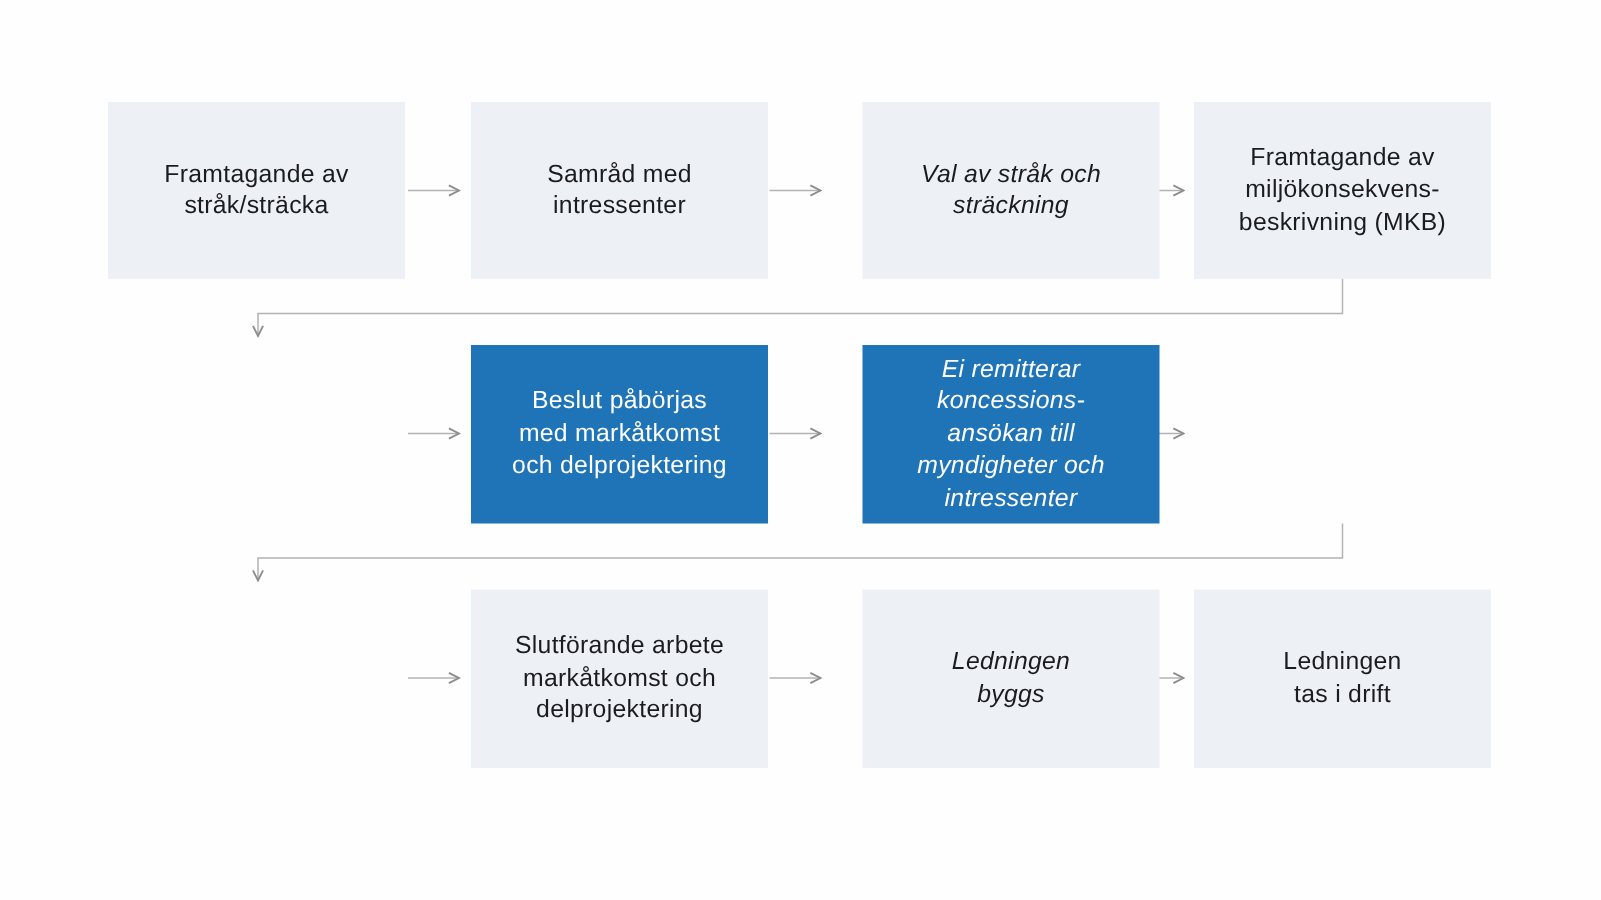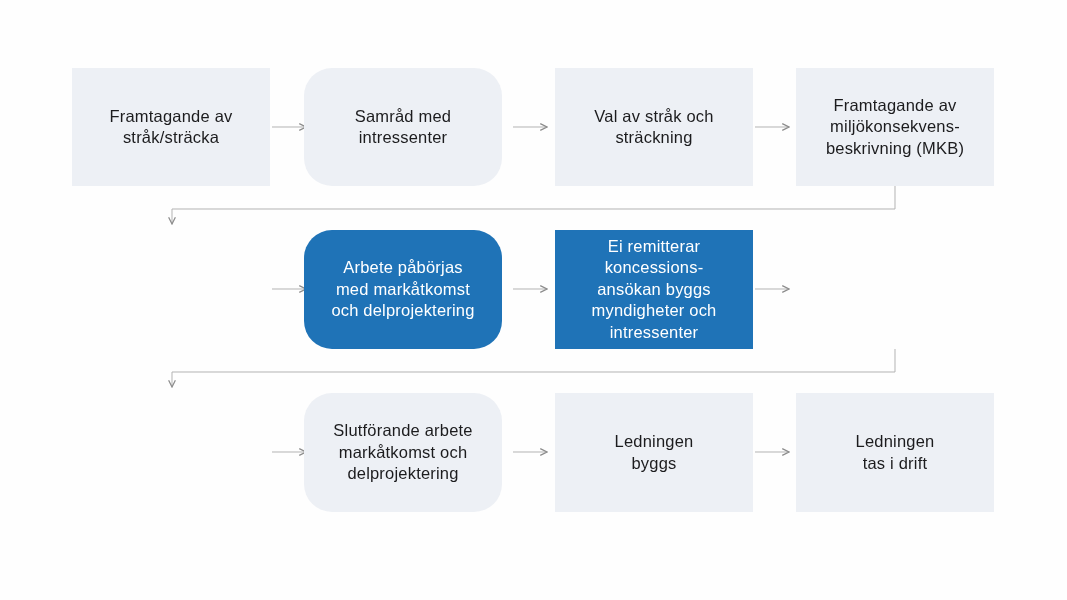--- a/index.html
+++ b/index.html
@@ -31,22 +31,22 @@
     line-height:1.3;
     letter-spacing:.2px;
     white-space:pre-line;
     padding:6px;
   }
   .box.hl{background:var(--box-hl-bg);color:var(--box-hl-text);}
   .row1{top:68px;height:118px;}
   .row2{top:230px;height:119px;}
   .row3{top:393px;height:119px;}
   .c1{left:72px;}
-  .c2{left:304px;border-radius:28px;}
-  .c3{left:555px;}
+  .c2{left:314px;}
+  .c3{left:575px;font-style:italic;}
   .c4{left:796px;}
   svg.connectors{
     position:absolute;left:0;top:0;width:1067px;height:600px;
     pointer-events:none;
   }
   svg.connectors path.wire{fill:none;stroke:var(--line);stroke-width:1;}
 </style>
 </head>
 <body>
 
@@ -79,26 +79,26 @@
   <div class="box row1 c1">Framtagande av
 stråk/sträcka</div>
   <div class="box row1 c2">Samråd med
 intressenter</div>
   <div class="box row1 c3">Val av stråk och
 sträckning</div>
   <div class="box row1 c4">Framtagande av
 miljökonsekvens-
 beskrivning (MKB)</div>
 
-  <div class="box row2 c2 hl">Arbete påbörjas
+  <div class="box row2 c2 hl">Beslut påbörjas
 med markåtkomst
 och delprojektering</div>
   <div class="box row2 c3 hl">Ei remitterar
 koncessions-
-ansökan byggs
+ansökan till
 myndigheter och
 intressenter</div>
 
   <div class="box row3 c2">Slutförande arbete
 markåtkomst och
 delprojektering</div>
   <div class="box row3 c3">Ledningen
 byggs</div>
   <div class="box row3 c4">Ledningen
 tas i drift</div>

